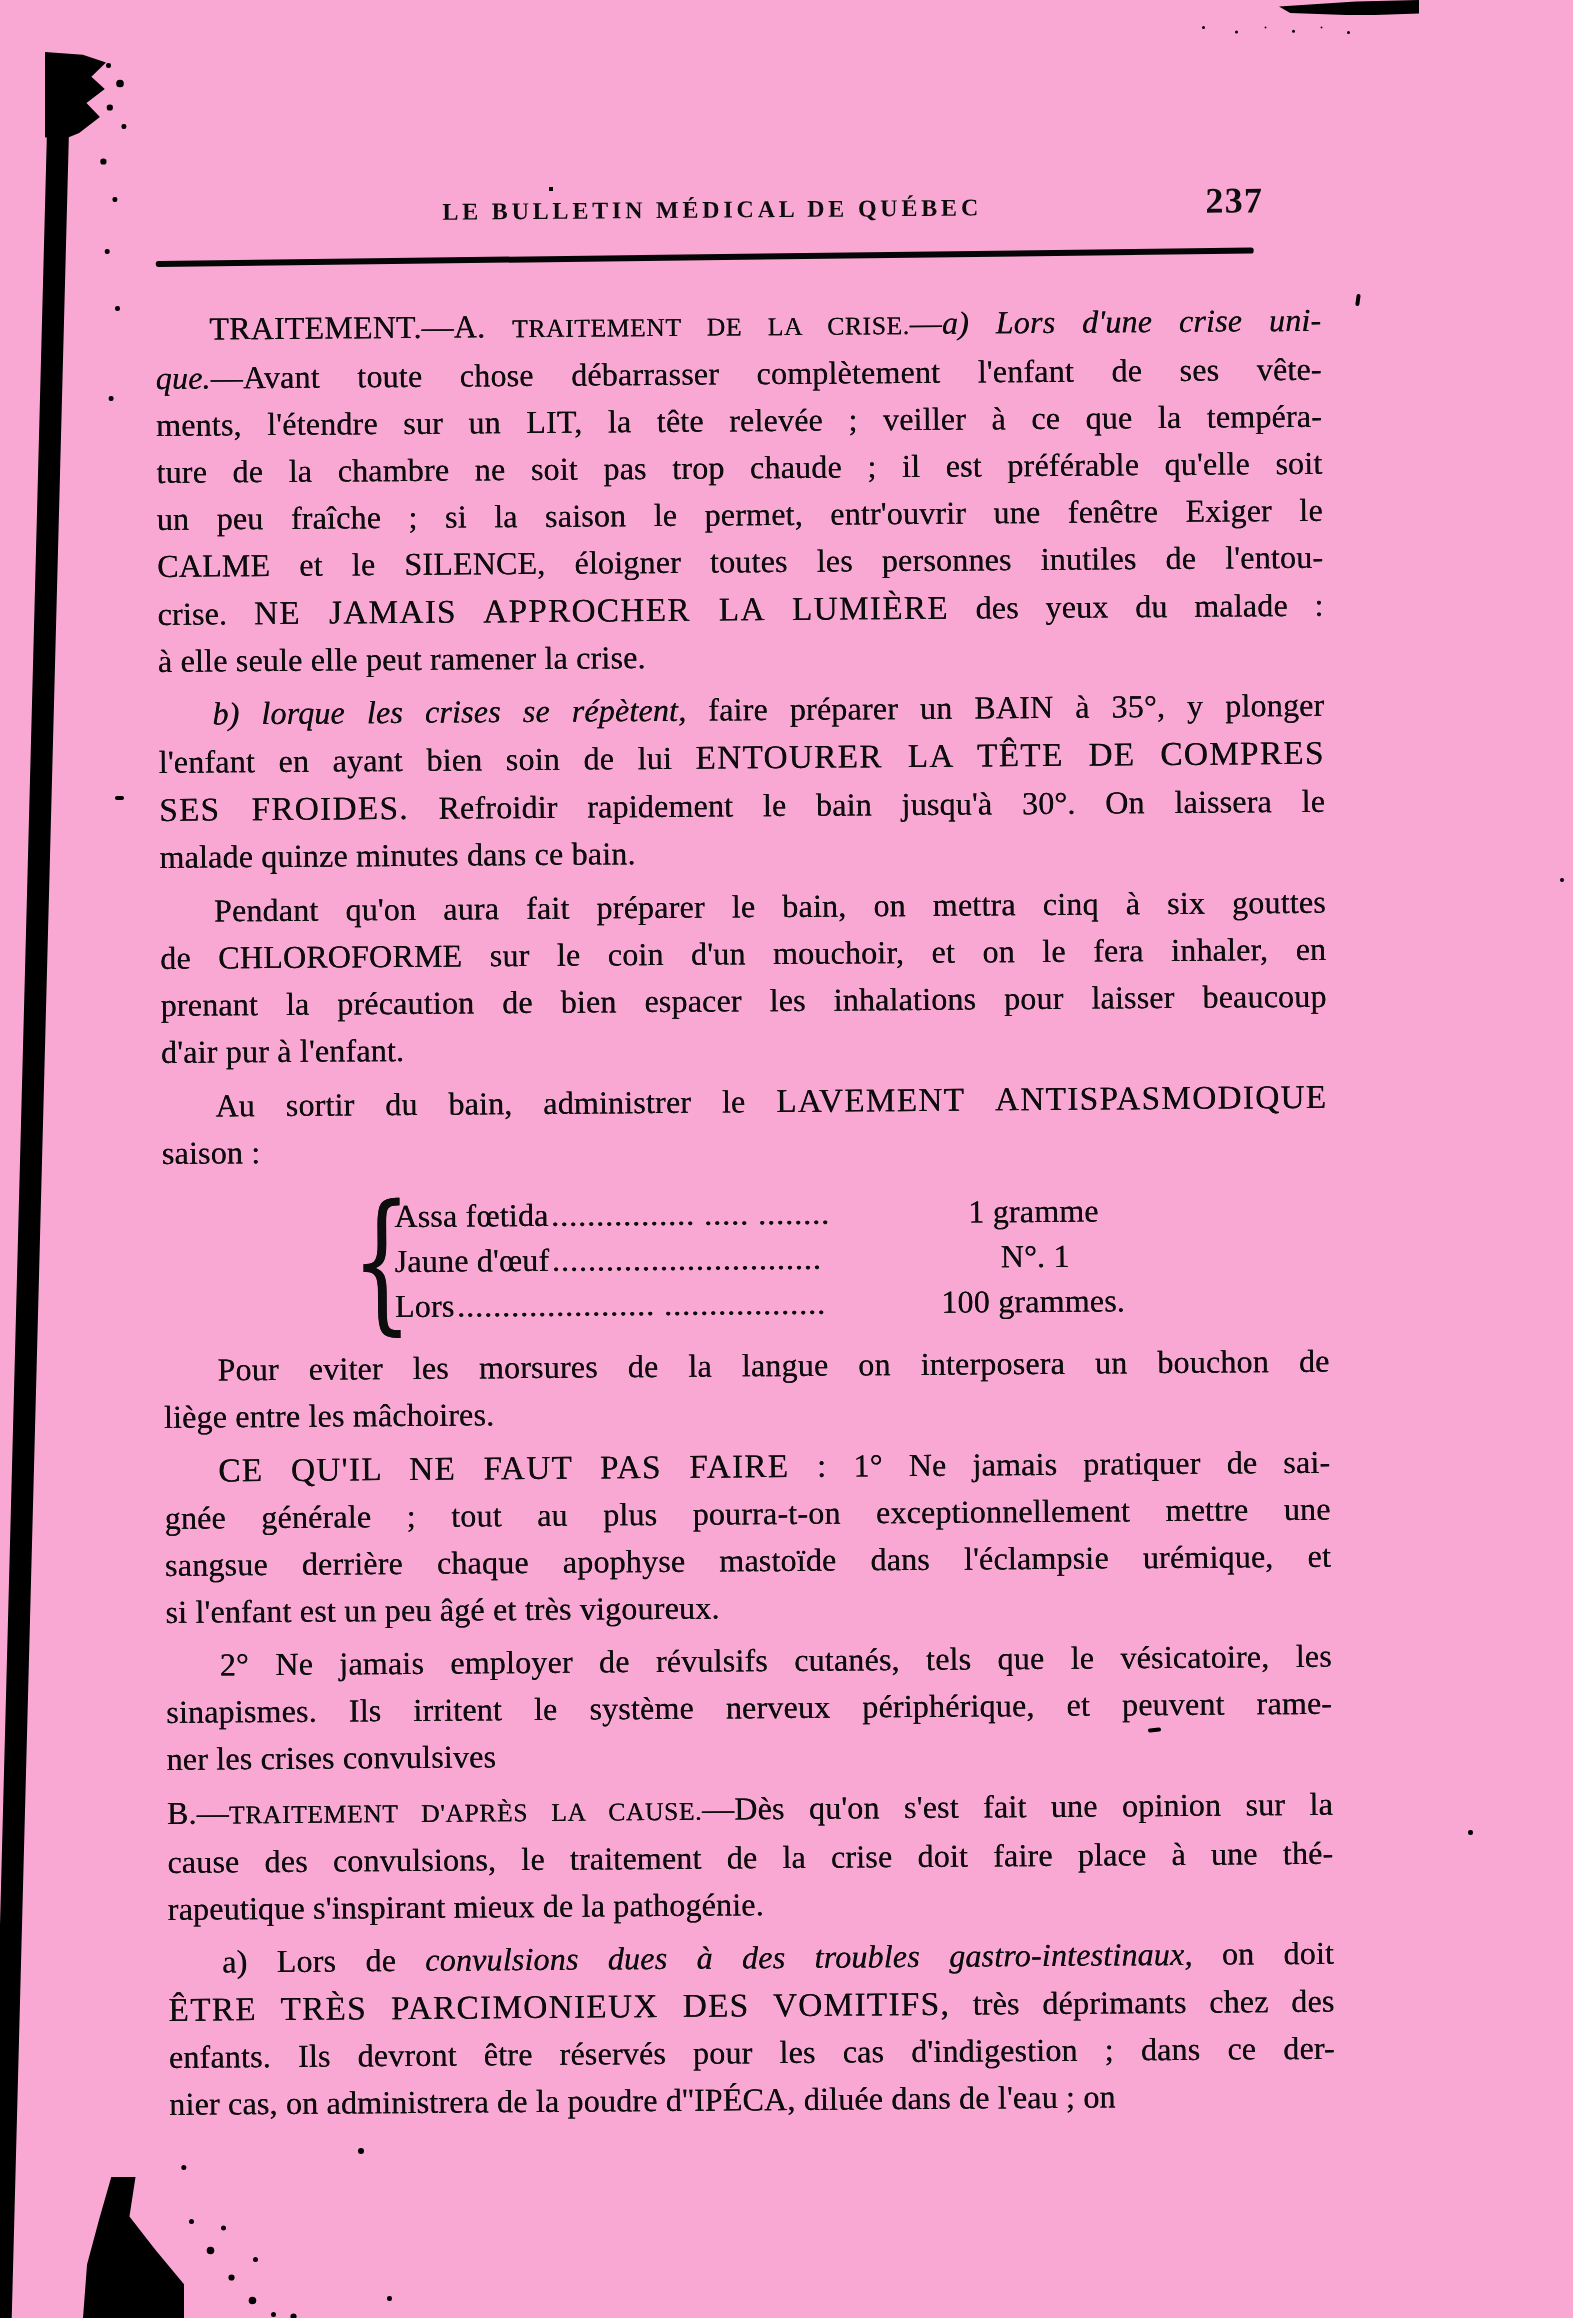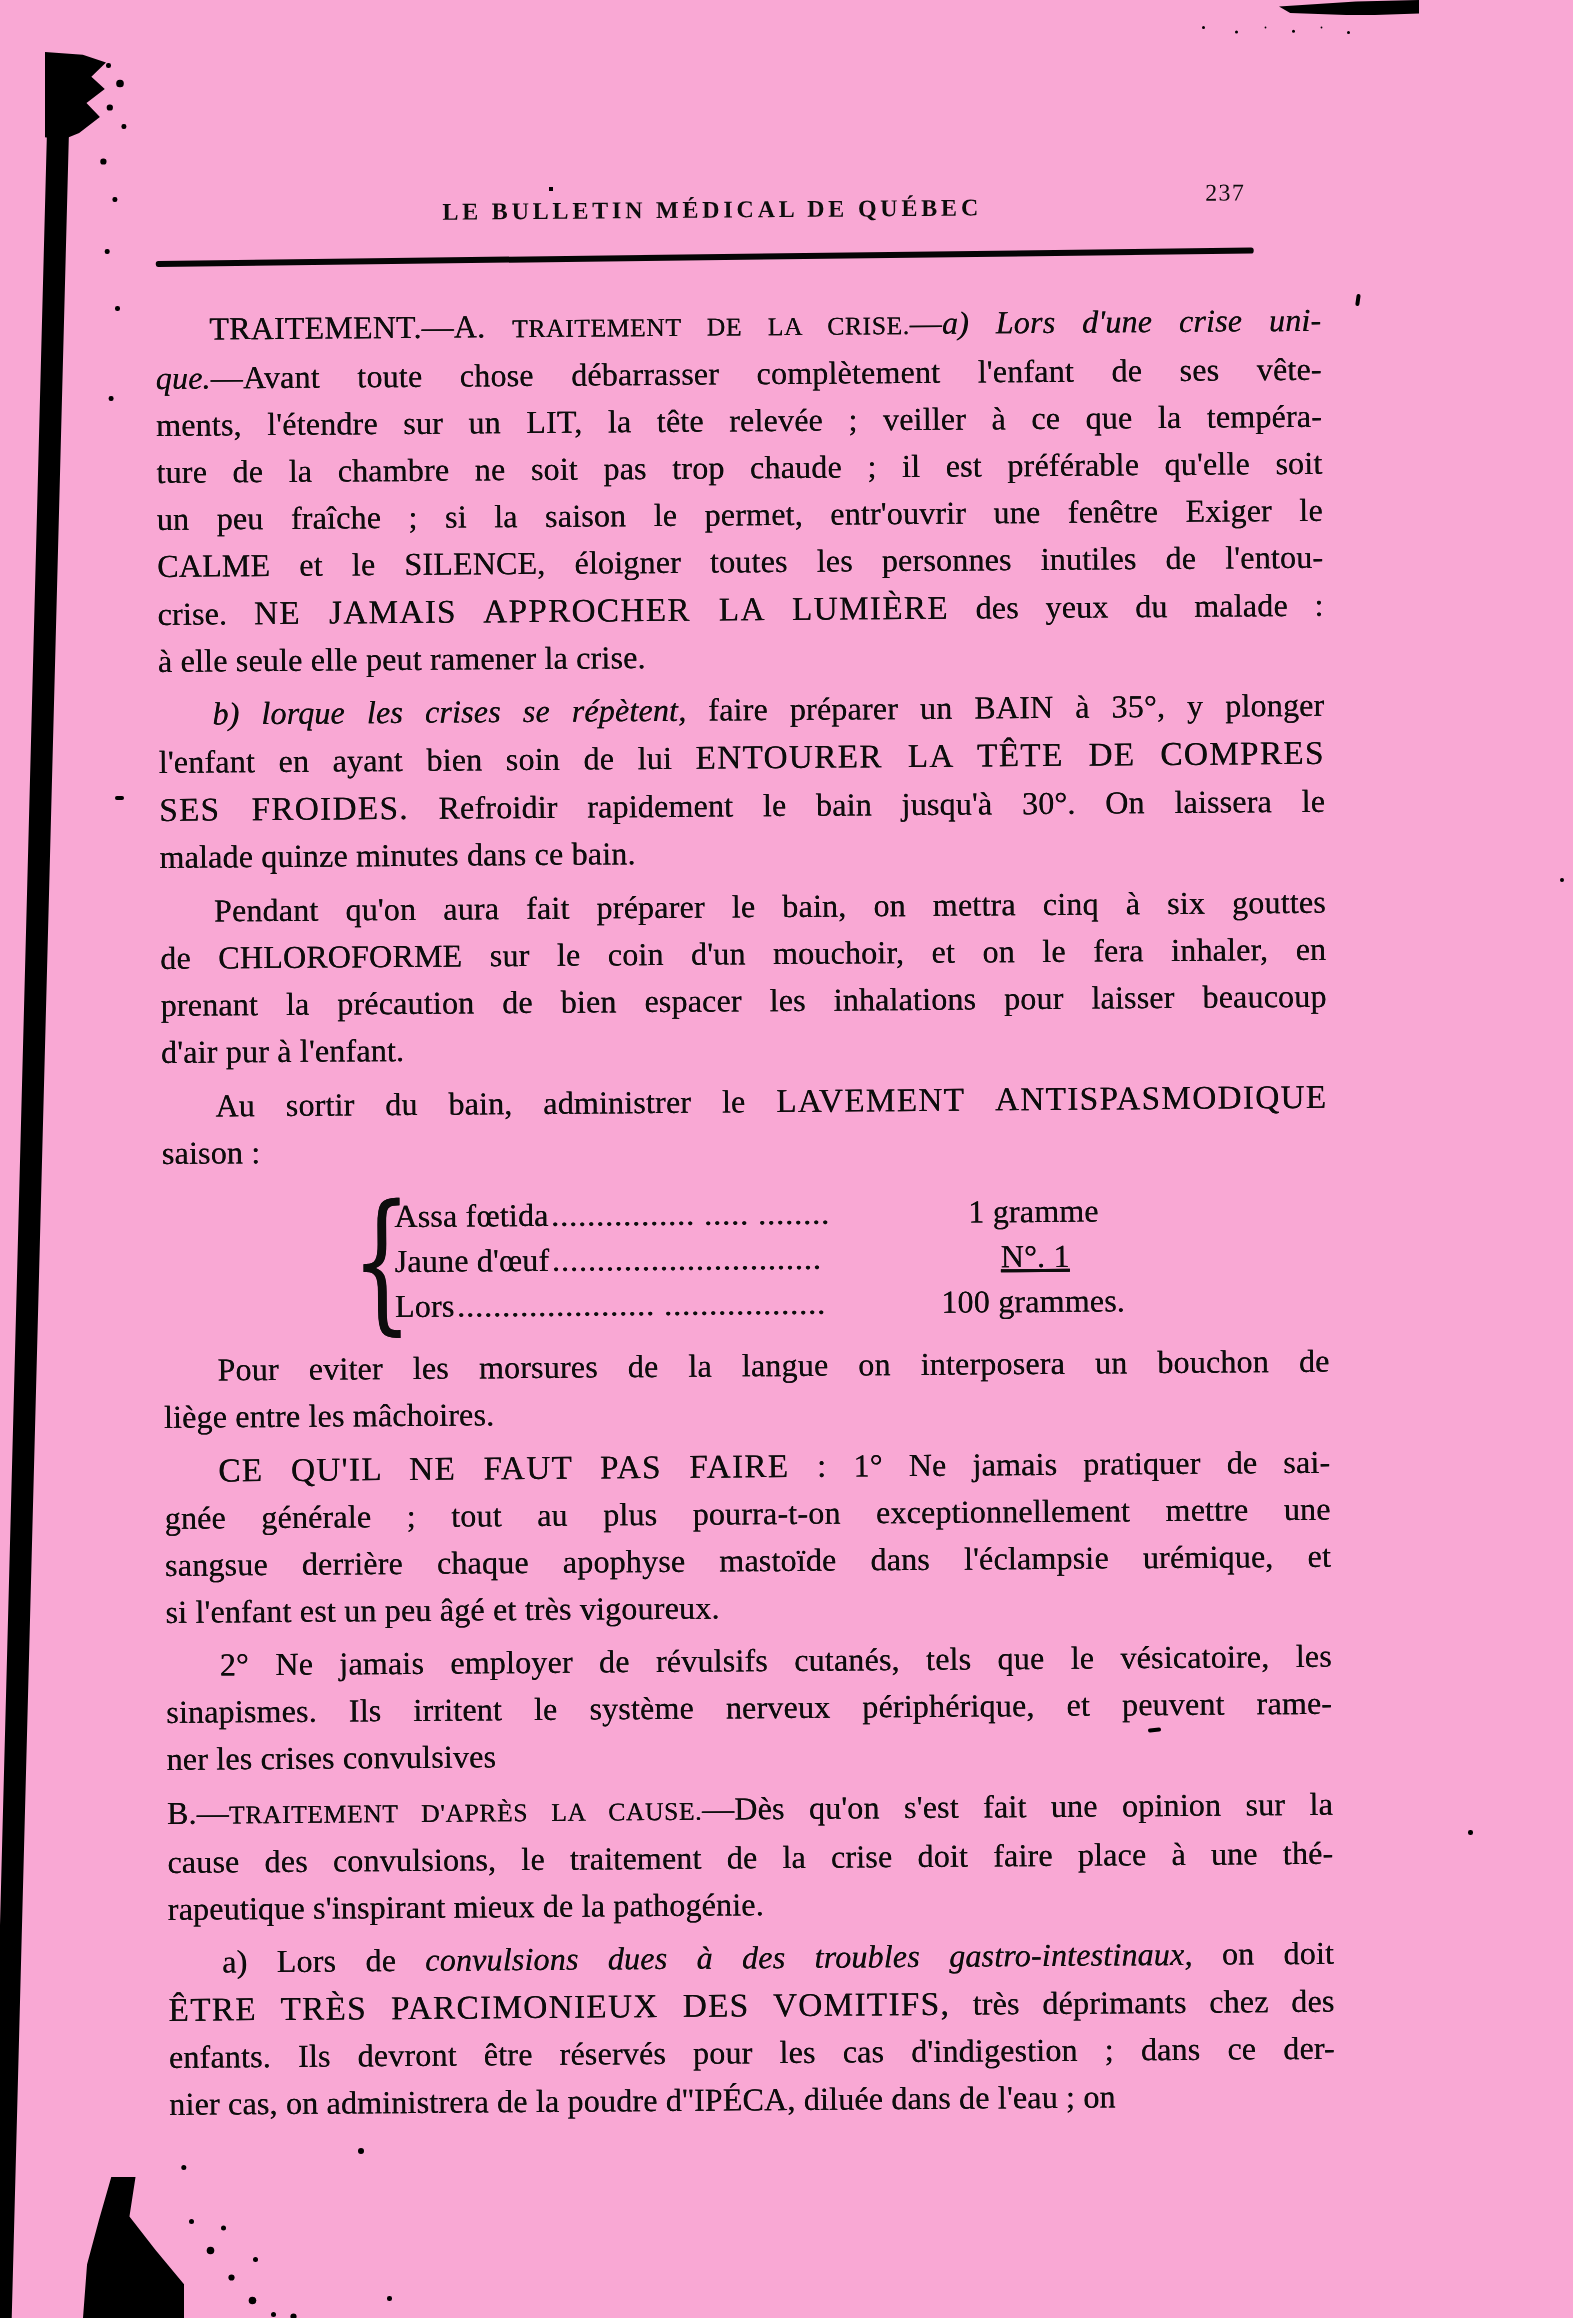--- a/index.html
+++ b/index.html
@@ -17,21 +17,21 @@
     transform:rotate(-0.45deg);
     transform-origin:50% 40%;
   }
   .journal-title{
     position:absolute;left:448px;top:196px;
     font-size:24px;font-weight:bold;letter-spacing:3.8px;
     white-space:pre;
   }
   .page-number{
     position:absolute;left:1211px;top:183px;
-    font-size:24px;letter-spacing:1.3px;
+    font-size:36px;letter-spacing:1.3px;font-weight:bold;
   }
   .head-rule{
     position:absolute;left:161px;top:256px;width:1098px;height:5.8px;
     background:#050505;border-radius:2.6px;
     transform:rotate(-0.25deg);transform-origin:left center;
   }
   
   .text-block{
     position:absolute;left:160px;top:301px;width:1166px;
     font-size:32px;line-height:47px;
@@ -63,21 +63,21 @@
     font-size:152px;line-height:165px;
     transform:scaleX(0.62);transform-origin:left center;
     font-weight:normal;
   }
   .recipe-rows{margin-left:40px;width:730px;}
   .rx-row{display:flex;align-items:baseline;line-height:45px;white-space:nowrap;}
   .rx-name{white-space:pre;}
   .rx-dots{flex:1;overflow:hidden;white-space:nowrap;letter-spacing:1px;margin:0 2.6px;}
   .rx-amount{white-space:pre;}
   .rx-row:nth-child(1) .rx-amount{padding-right:25.6px;}
-  .rx-row:nth-child(2) .rx-amount{padding-right:55px;text-decoration:underline;}
+  .rx-row:nth-child(2) .rx-amount{padding-right:55px;}
   .rx-row:nth-child(3) .rx-amount{padding-right:0;}
   
   .artifact{position:absolute;background:#000;}
   .gutter-bar{
     left:49px;top:54px;width:22px;height:2266px;
     transform:rotate(1.5deg);transform-origin:top left;
     border-radius:1.9px;
   }
   .gutter-top-blob{
     left:45px;top:52px;width:61px;height:88px;

